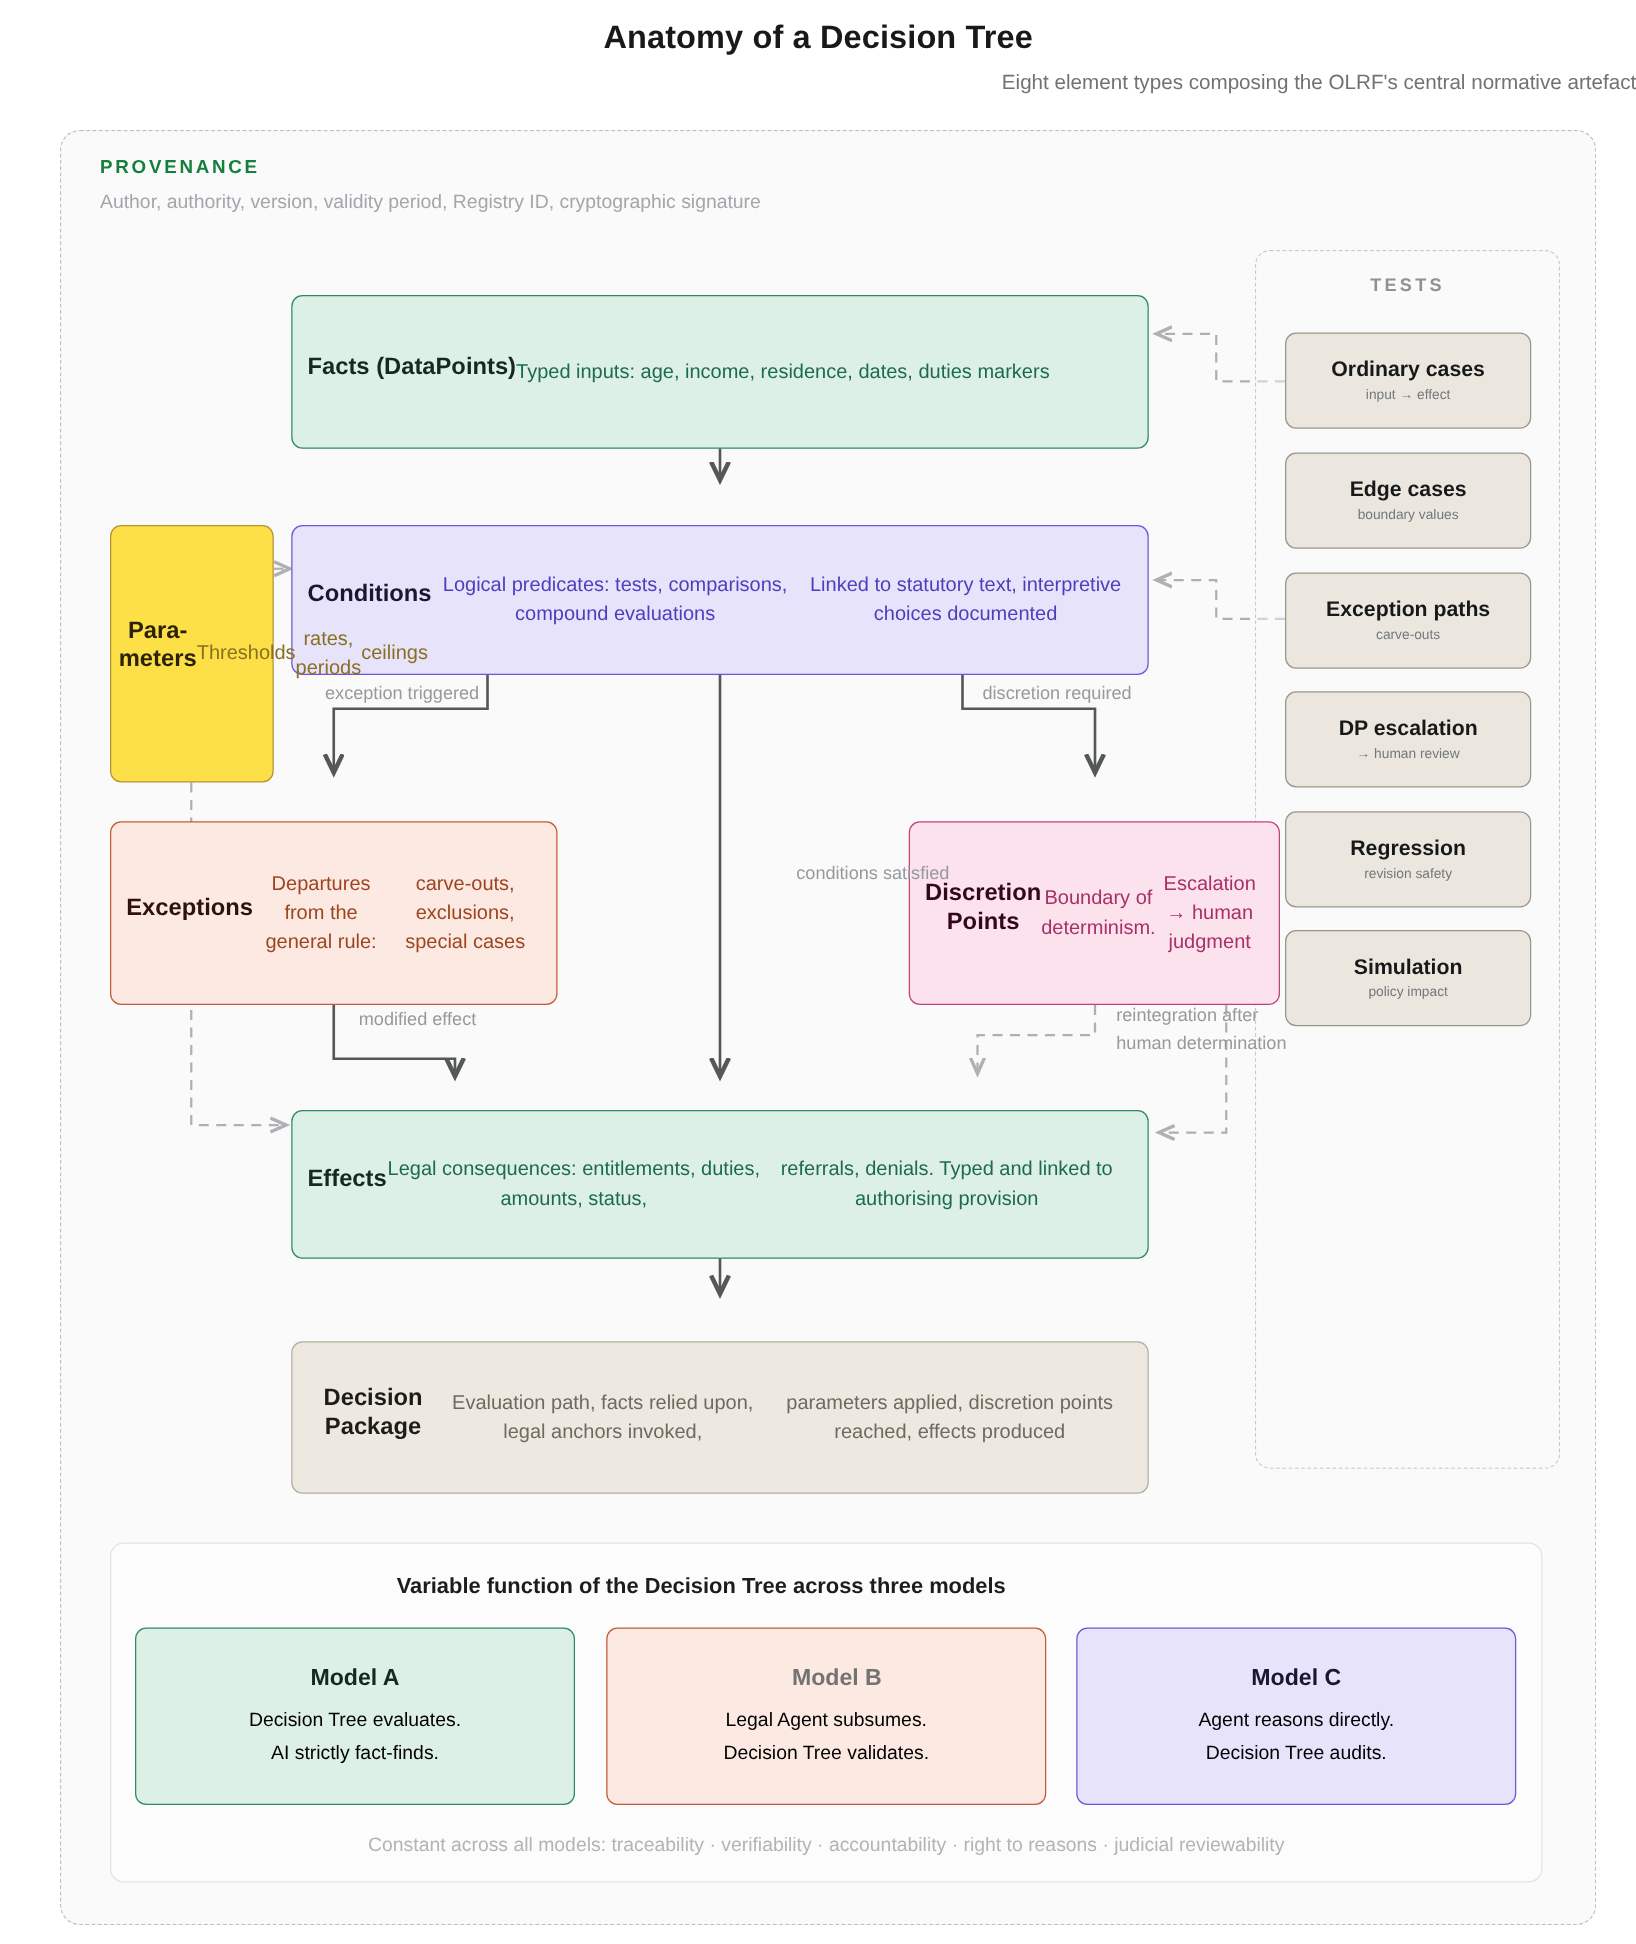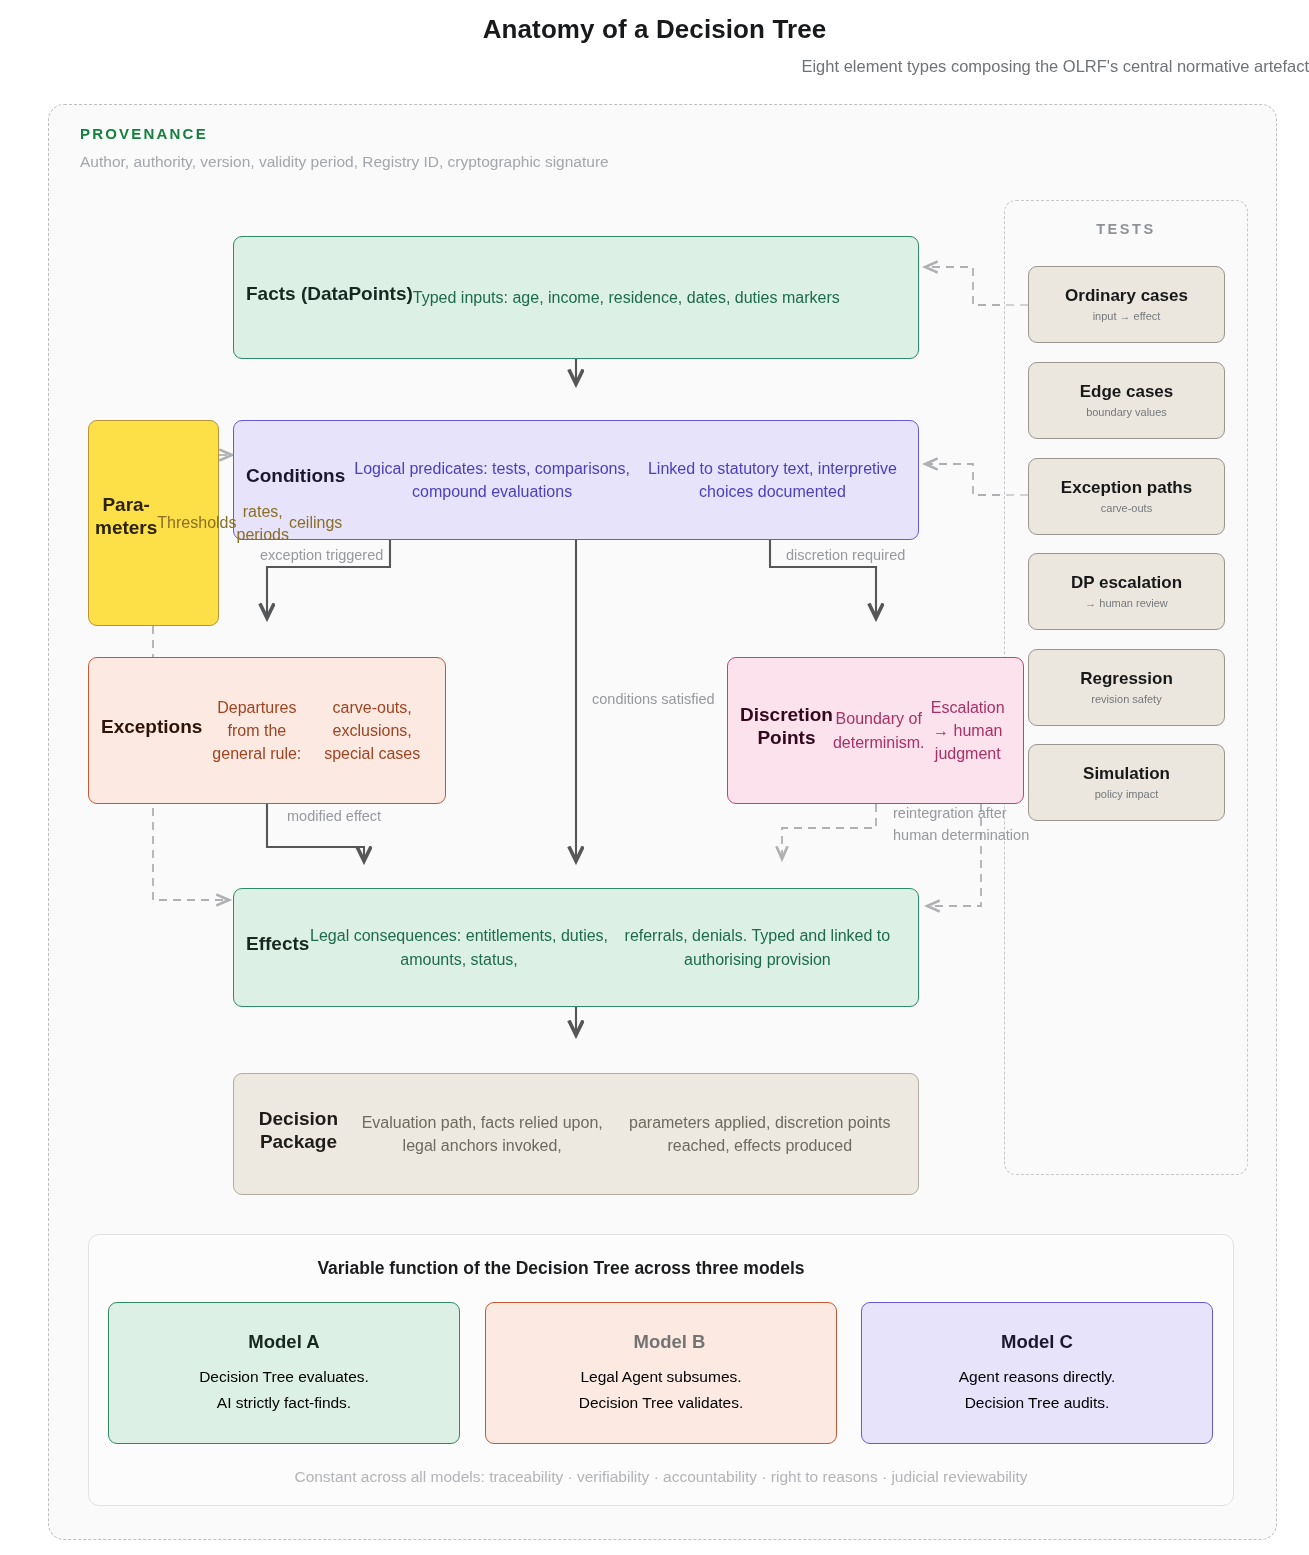--- a/index.html
+++ b/index.html
@@ -155,20 +155,21 @@
   
   .elabel {
     position: absolute;
     font-size: 14.5px;
     color: #97999d;
     white-space: nowrap;
   }
   .elabel.clip {
     overflow: hidden;
     text-overflow: clip;
+    margin-left: 45px;
   }
 
   
   .models-frame {
     position: absolute;
     left: 88px; top: 1234px;
     width: 1146px; height: 272px;
     border: 1.2px solid #e2e2e2;
     border-radius: 11px;
     background: #fcfcfc;

